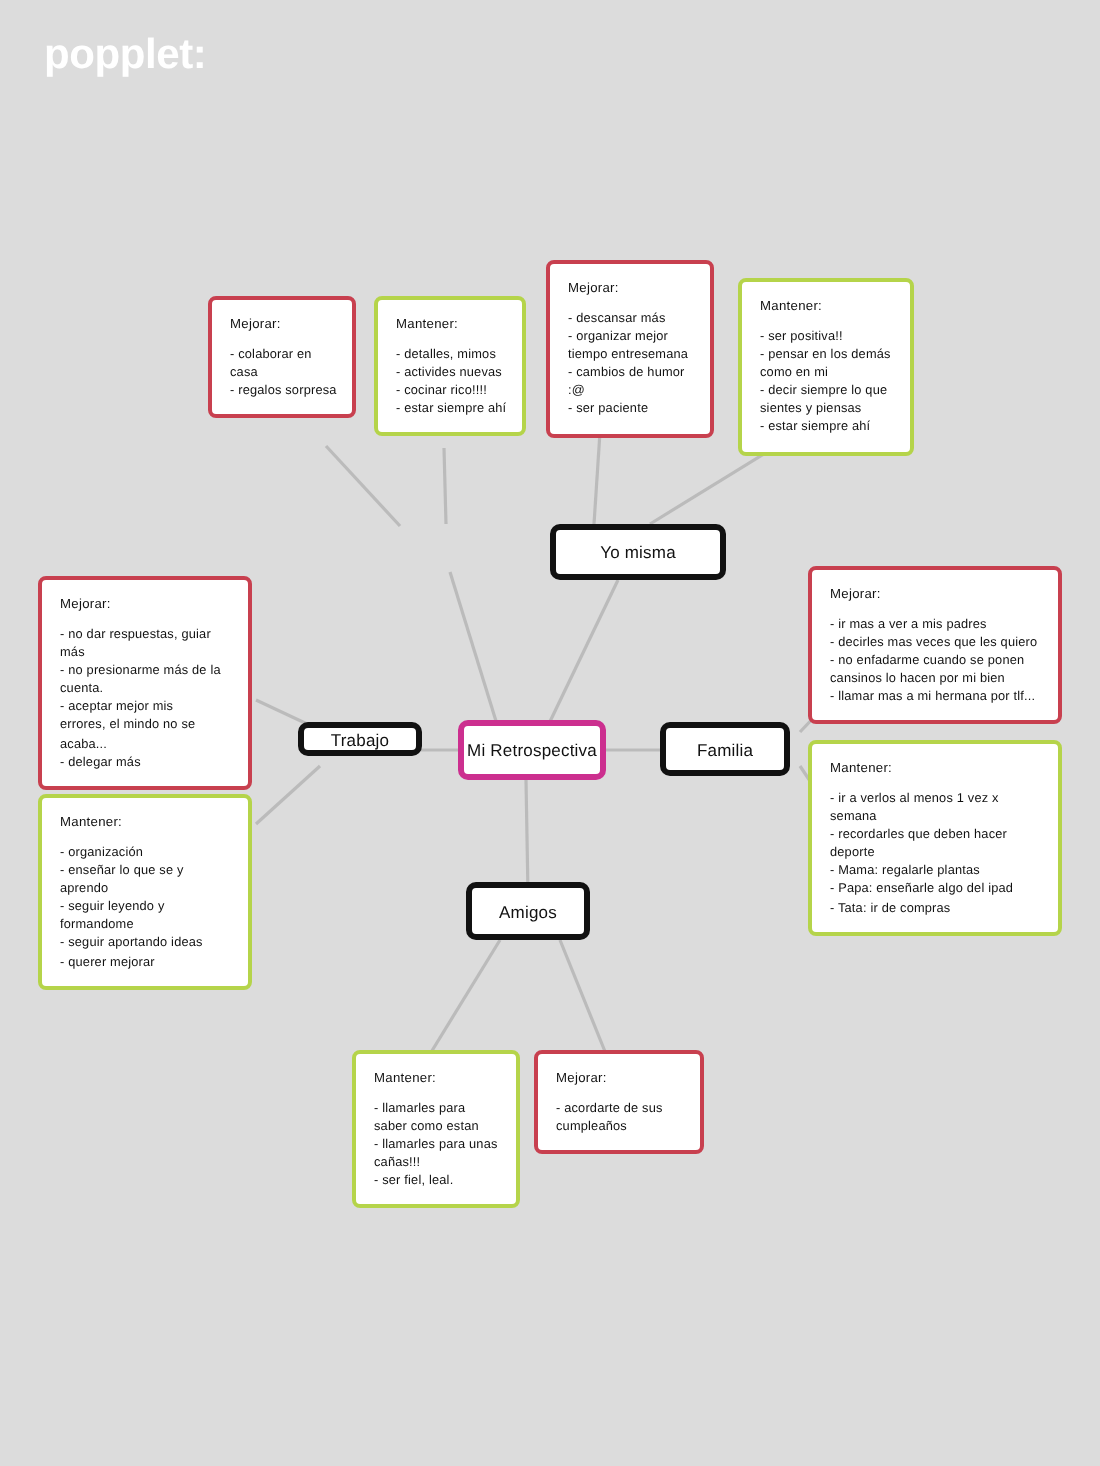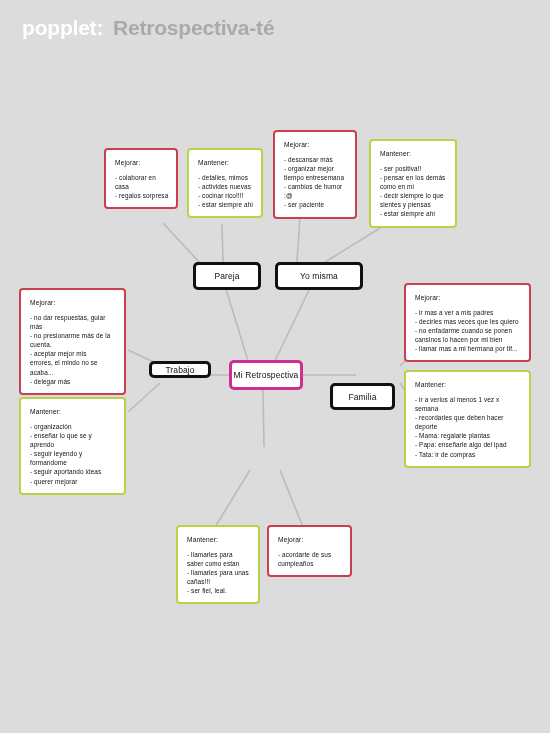--- a/index.html
+++ b/index.html
@@ -234,39 +234,38 @@
   </div>
 
   <div class="node note red" style="left:267px; top:525px; width:85px;">
     <div class="note-title">Mejorar:</div>
     <div class="note-lines">
       <div>- acordarte de sus</div>
       <div>cumpleaños</div>
     </div>
   </div>
 
-  <div class="node topic" style="left:193px; top:262px; width:68px; height:28px;">
-    <span class="topic-label">Pareja</span>
-  </div>
 
   <div class="node topic" style="left:275px; top:262px; width:88px; height:28px;">
     <span class="topic-label">Yo misma</span>
   </div>
 
   <div class="node topic" style="left:149px; top:361px; width:62px; height:17px;">
     <span class="topic-label">Trabajo</span>
   </div>
 
-  <div class="node topic" style="left:330px; top:361px; width:65px; height:27px;margin-top:22px;">
+  <div class="node topic" style="left:330px; top:361px; width:65px; height:27px;">
     <span class="topic-label">Familia</span>
   </div>
 
+  <div class="node topic" style="left:233px; top:441px; width:62px; height:29px;">
+    <span class="topic-label">Amigos</span>
+  </div>
 
   <div class="node root" style="left:229px; top:360px; width:74px; height:30px;">
     <span class="topic-label">Mi Retrospectiva</span>
   </div>
 
 </div>
 
 <div id="header">
   <span class="brand">popplet:</span>
-  <span class="doc-title">Retrospectiva-té</span>
 </div>
 
 </body></html>

